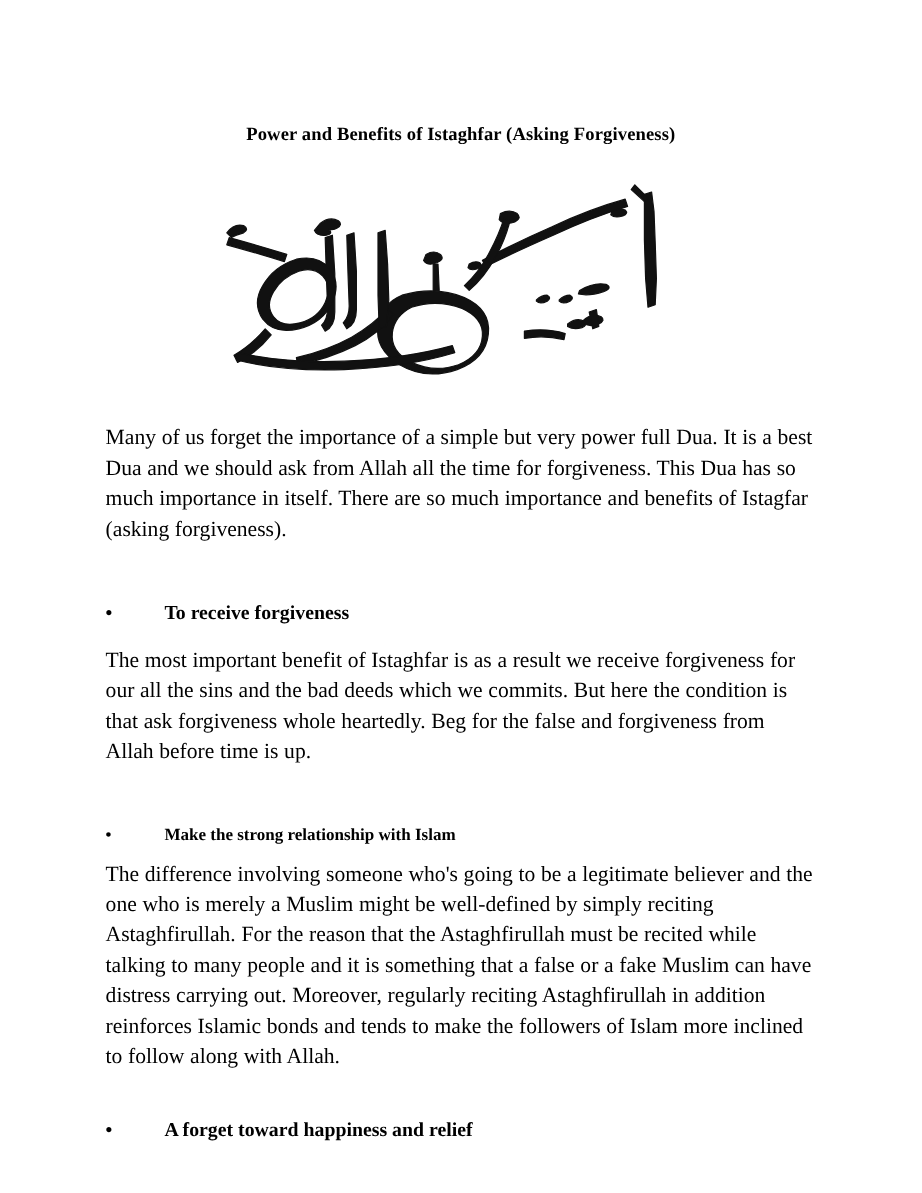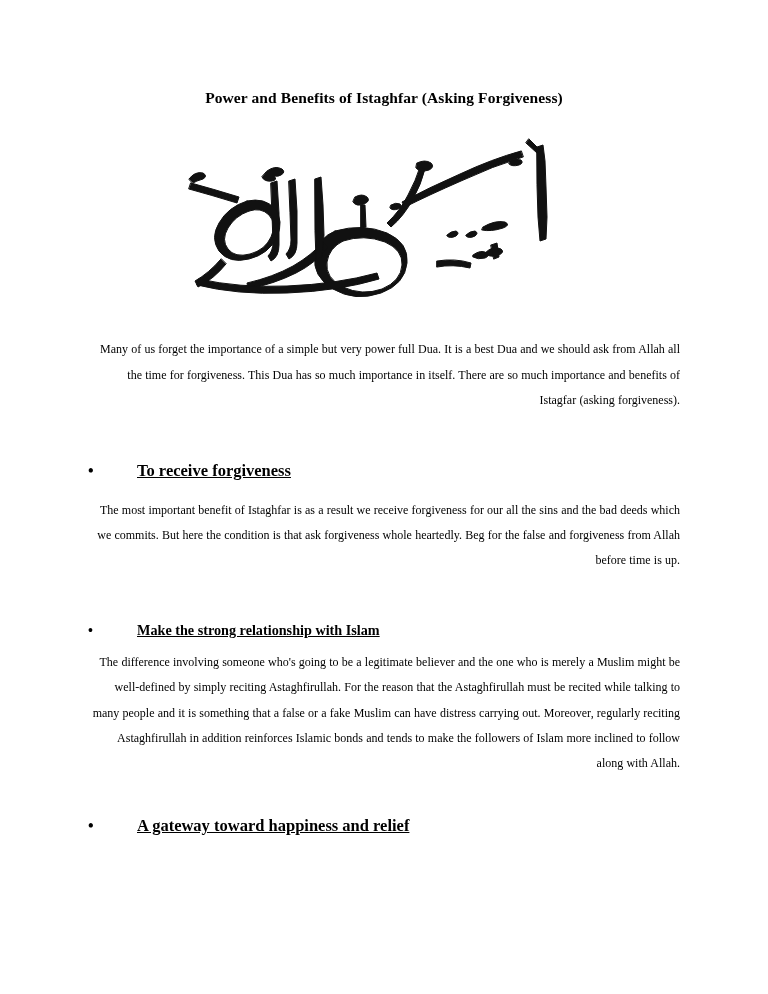--- a/index.html
+++ b/index.html
@@ -20,21 +20,21 @@
     position: relative;
     width: 768px;
     height: 994px;
     background: #ffffff;
     box-sizing: border-box;
   }
 
   .content {
     position: absolute;
     left: 88px;
-    top: 0;
+    top: 15px;
     width: 592px;
   }
 
   
   .doc-title {
     margin: 0;
     padding-top: 88px;
     text-align: center;
     font-size: 15.5px;
     font-weight: bold;
@@ -62,23 +62,23 @@
     width: 1px;
     height: 1px;
     overflow: hidden;
     clip: rect(0 0 0 0);
     white-space: nowrap;
   }
 
   
   .body-para {
     margin: 0;
-    font-size: 12px;
+    font-size: 18px;
     line-height: 25.4px;
-    text-align: right;
+    text-align: left;
     word-spacing: 0.2px;
   }
 
   .para-gap-lg { height: 44px; }
   .para-gap-md { height: 36px; }
   .para-gap-sm { height: 14px; }
   .para-gap-xs { height: 8px; }
 
   
   .bullet-heading {
@@ -88,21 +88,20 @@
     font-weight: bold;
   }
   .bullet-heading .bullet-dot {
     flex: 0 0 auto;
     width: 49px;
     font-size: 15px;
     line-height: 1;
   }
   .bullet-heading .bullet-text {
     flex: 1 1 auto;
-    text-decoration: underline;
   }
 
   .bullet-heading.size-lg {
     font-size: 16.5px;
     line-height: 26px;
   }
   .bullet-heading.size-lg .bullet-dot {
     font-size: 16px;
   }
 
@@ -218,17 +217,17 @@
     </div>
 
     <div class="para-gap-xs"></div>
 
     <p class="body-para">The difference involving someone who's going to be a legitimate believer and the one who is merely a Muslim might be well-defined by simply reciting Astaghfirullah. For the reason that the Astaghfirullah must be recited while talking to many people and it is something that a false or a fake Muslim can have distress carrying out. Moreover, regularly reciting Astaghfirullah in addition reinforces Islamic bonds and tends to make the followers of Islam more inclined to follow along with Allah.</p>
 
     <div class="para-gap-md"></div>
 
     <div class="bullet-heading size-lg">
       <span class="bullet-dot">•</span>
-      <span class="bullet-text">A gateway toward happiness and relief</span>
+      <span class="bullet-text">A forget toward happiness and relief</span>
     </div>
 
   </div>
 </div>
 
 </body></html>

